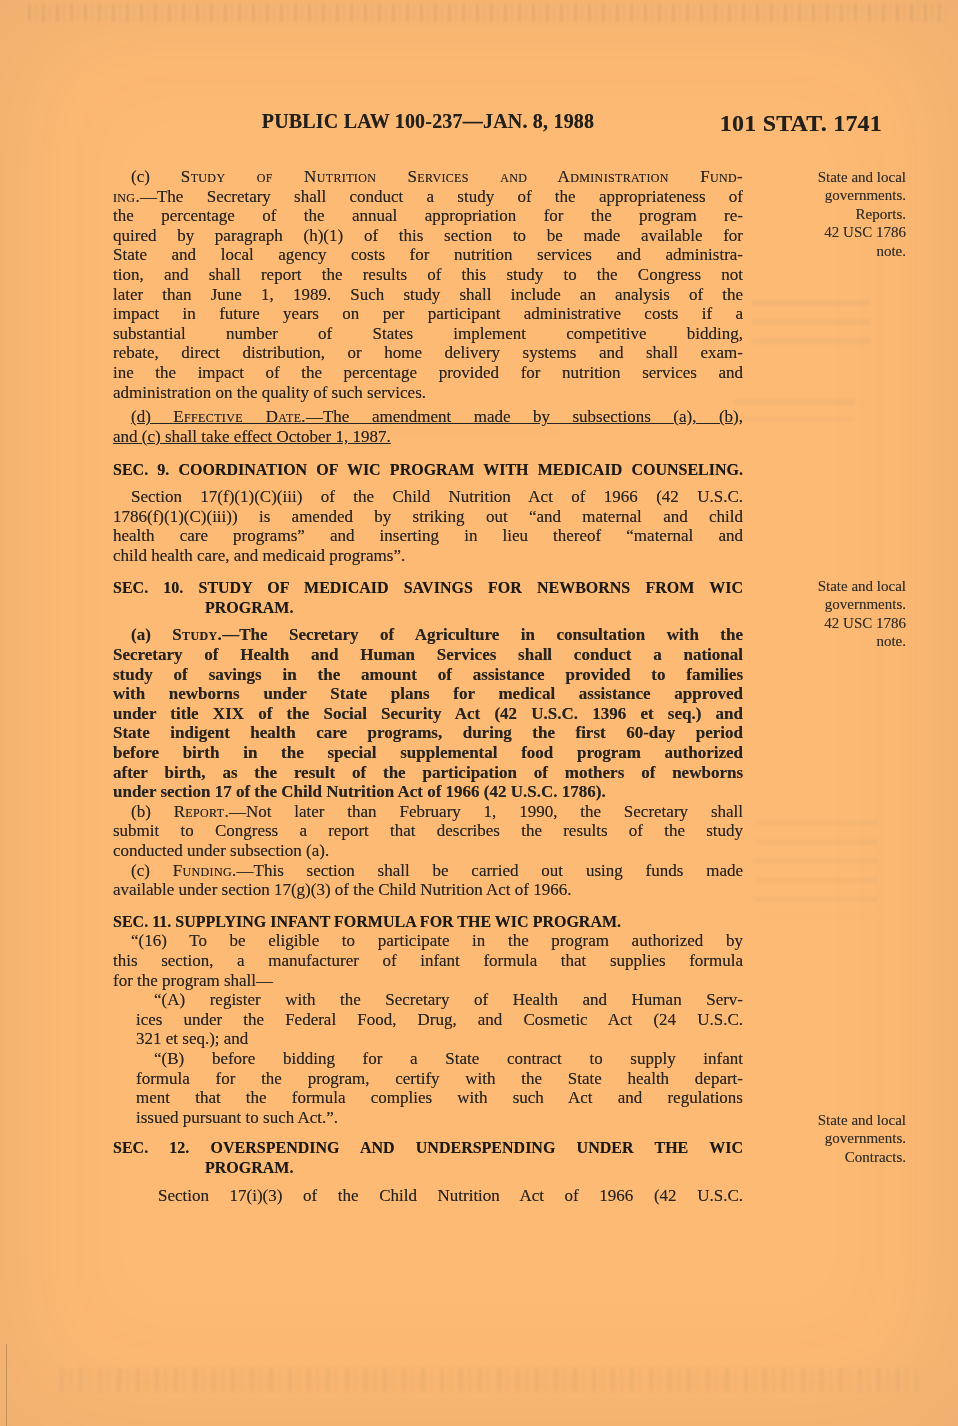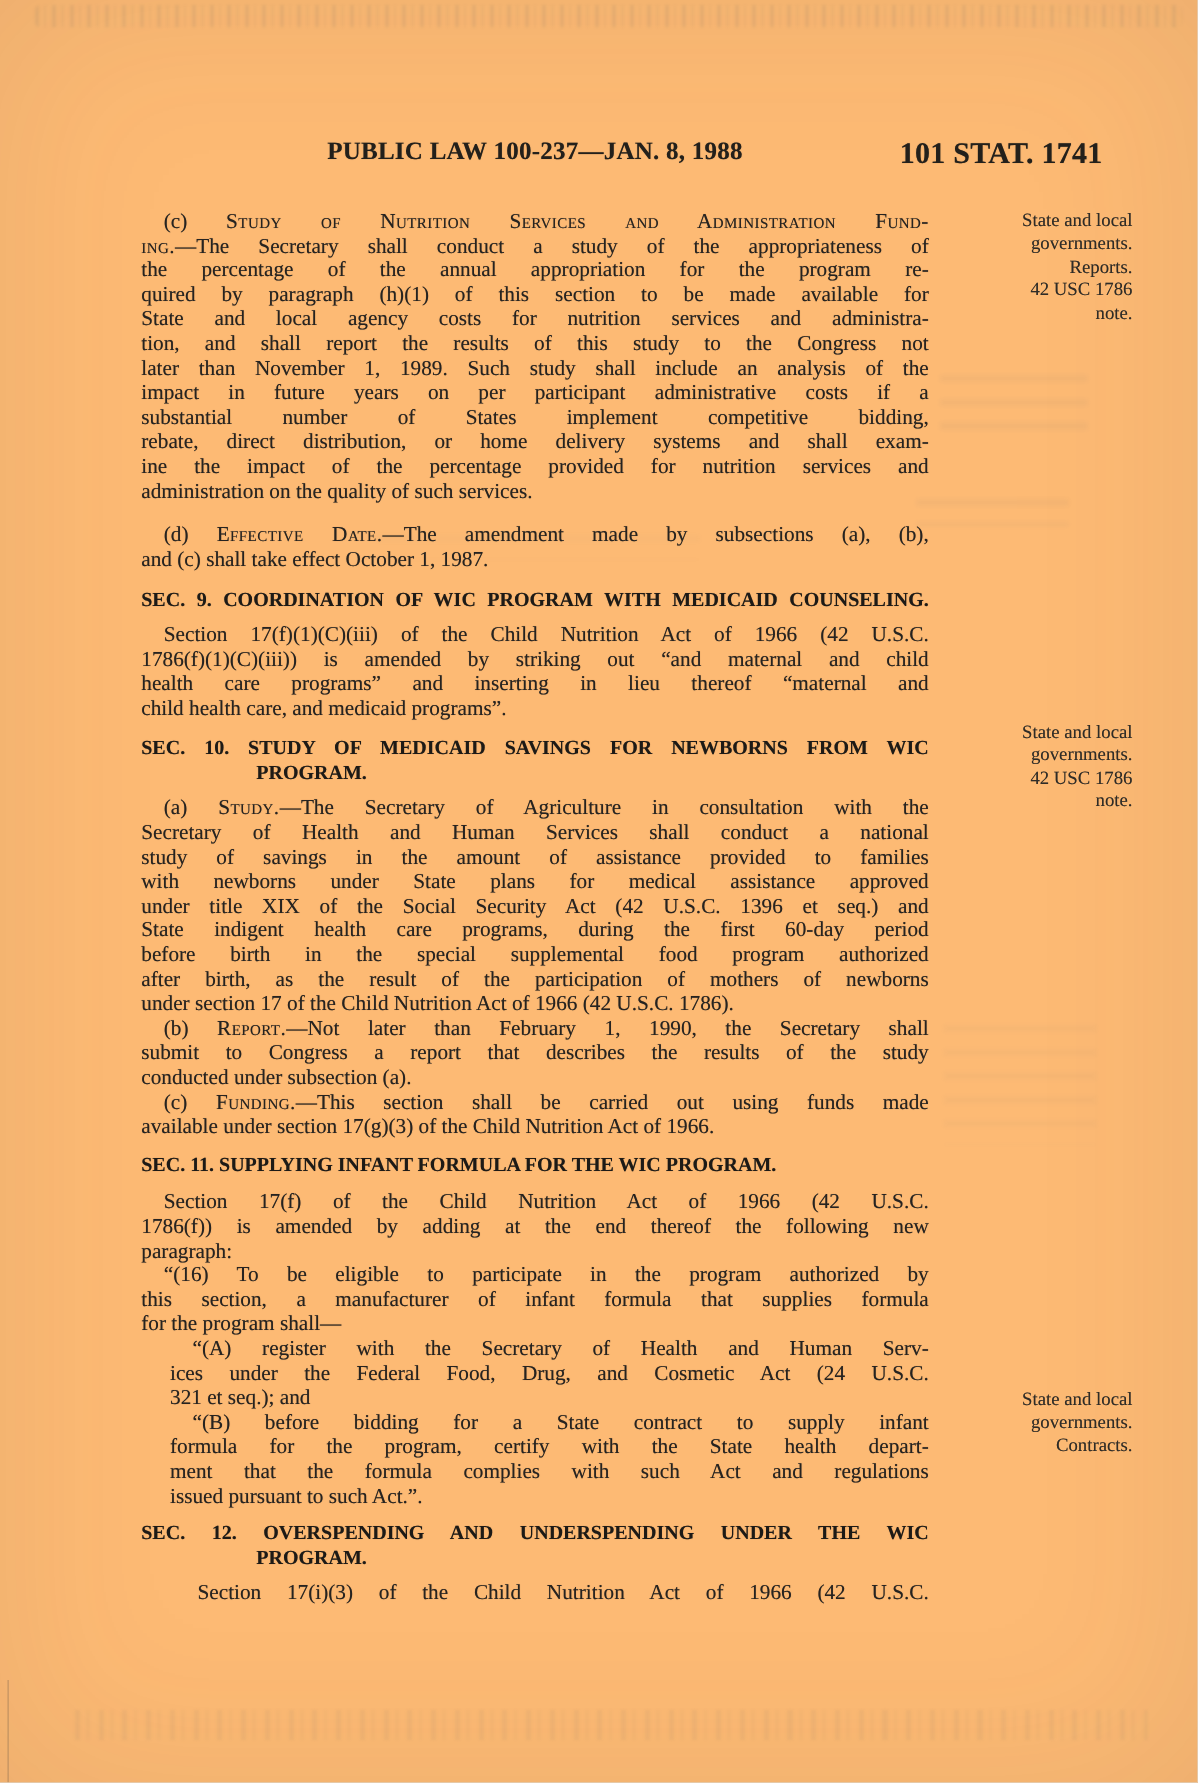--- a/index.html
+++ b/index.html
@@ -27,25 +27,25 @@
     text-shadow:0 0 .55px rgba(38,35,32,.5);
   }
   .block{margin:0;}
   .line{text-align:justify;text-align-last:justify;}
   .line.last{text-align-last:left;}
   .para .line.first{text-indent:18px;}
   .sub{margin-left:23px;}
   .sc{font-variant:small-caps;letter-spacing:.35px;}
   .heading{font-weight:700;font-size:16px;color:#1d1a16;}
   .heading .line.indent2{padding-left:92px;}
-  #blk-para-d{margin-top:16px;}
+  #blk-para-d{margin-top:5px;text-decoration:underline;}
   #blk-sec-9-heading{margin-top:14px;}
   #blk-para-sec9{margin-top:7px;}
   #blk-sec-10-heading{margin-top:13px;}
-  #blk-para-study{margin-top:8px;}
+  #blk-para-study{margin-top:8px;font-weight:bold;}
   #blk-sec-11-heading{margin-top:12px;}
   #blk-para-sec11{margin-top:9px;}
   #blk-sec-12-heading{margin-top:11px;}
   #blk-para-sec12{margin-top:8px;margin-left:27px;}
   
   .margin-note{
     position:absolute;left:754px;width:152px;
     font-size:15px;line-height:18.4px;color:#2f2c27;
     text-shadow:0 0 .5px rgba(47,44,39,.45);
     text-align:right;
@@ -94,21 +94,21 @@
   <div class="stat-cite">101 STAT. 1741</div>
 
   <div class="content">
       <div id="blk-para-c" class="block para">
         <div class="line first"><span>(c) </span><span class="sc">Study of Nutrition Services and Administration Fund-</span></div>
         <div class="line"><span class="sc">ing.</span><span>—The Secretary shall conduct a study of the appropriateness of</span></div>
         <div class="line"><span>the percentage of the annual appropriation for the program re-</span></div>
         <div class="line"><span>quired by paragraph (h)(1) of this section to be made available for</span></div>
         <div class="line"><span>State and local agency costs for nutrition services and administra-</span></div>
         <div class="line"><span>tion, and shall report the results of this study to the Congress not</span></div>
-        <div class="line"><span>later than November 1, 1989. Such study shall include an analysis of the</span></div>
+        <div class="line"><span>later than June 1, 1989. Such study shall include an analysis of the</span></div>
         <div class="line"><span>impact in future years on per participant administrative costs if a</span></div>
         <div class="line"><span>substantial number of States implement competitive bidding,</span></div>
         <div class="line"><span>rebate, direct distribution, or home delivery systems and shall exam-</span></div>
         <div class="line"><span>ine the impact of the percentage provided for nutrition services and</span></div>
         <div class="line last"><span>administration on the quality of such services.</span></div>
       </div>
       <div id="blk-para-d" class="block para">
         <div class="line first"><span>(d) </span><span class="sc">Effective Date.</span><span>—The amendment made by subsections (a), (b),</span></div>
         <div class="line last"><span>and (c) shall take effect October 1, 1987.</span></div>
       </div>
@@ -140,25 +140,20 @@
         <div class="line first"><span>(b) </span><span class="sc">Report.</span><span>—Not later than February 1, 1990, the Secretary shall</span></div>
         <div class="line"><span>submit to Congress a report that describes the results of the study</span></div>
         <div class="line last"><span>conducted under subsection (a).</span></div>
       </div>
       <div id="blk-para-funding" class="block para">
         <div class="line first"><span>(c) </span><span class="sc">Funding.</span><span>—This section shall be carried out using funds made</span></div>
         <div class="line last"><span>available under section 17(g)(3) of the Child Nutrition Act of 1966.</span></div>
       </div>
       <div id="blk-sec-11-heading" class="block heading">
         <div class="line last"><span>SEC. 11. SUPPLYING INFANT FORMULA FOR THE WIC PROGRAM.</span></div>
-      </div>
-      <div id="blk-para-sec11" class="block para">
-        <div class="line first"><span>Section 17(f) of the Child Nutrition Act of 1966 (42 U.S.C.</span></div>
-        <div class="line"><span>1786(f)) is amended by adding at the end thereof the following new</span></div>
-        <div class="line last"><span>paragraph:</span></div>
       </div>
       <div id="blk-para-16" class="block para">
         <div class="line first"><span>“(16) To be eligible to participate in the program authorized by</span></div>
         <div class="line"><span>this section, a manufacturer of infant formula that supplies formula</span></div>
         <div class="line last"><span>for the program shall—</span></div>
       </div>
       <div id="blk-para-16a" class="block para sub">
         <div class="line first"><span>“(A) register with the Secretary of Health and Human Serv-</span></div>
         <div class="line"><span>ices under the Federal Food, Drug, and Cosmetic Act (24 U.S.C.</span></div>
         <div class="line last"><span>321 et seq.); and</span></div>

